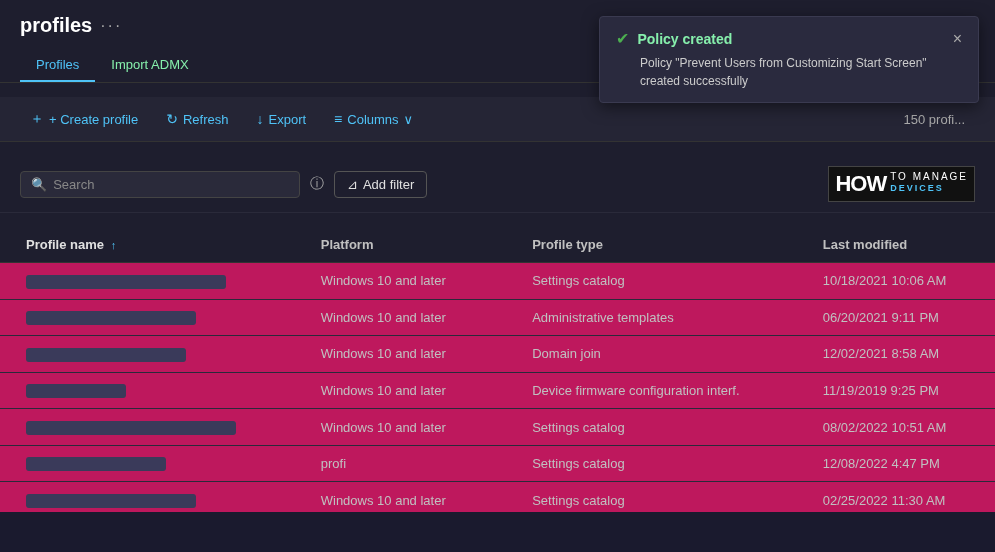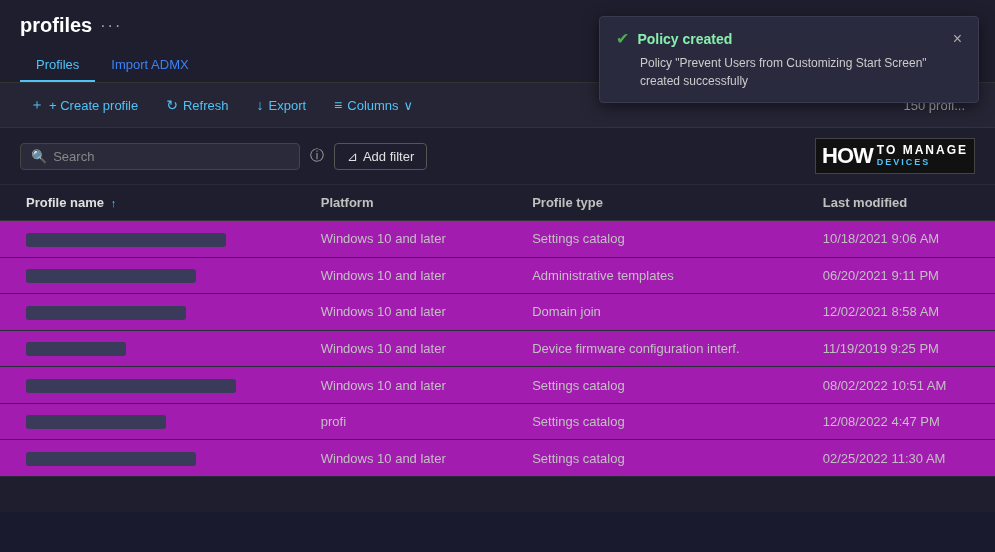--- a/index.html
+++ b/index.html
@@ -13,20 +13,21 @@
       overflow: hidden;
     }
 
     .app-container {
       width: 995px;
       height: 512px;
       background: #1e1e2e;
       display: flex;
       flex-direction: column;
       position: relative;
+      gap: 14px;
     }
 
     
     .header {
       background: #1e1e2e;
       padding: 14px 20px 0 20px;
       border-bottom: 1px solid #333;
     }
 
     .page-title-row {
@@ -51,21 +52,21 @@
 
     
     .tabs {
       display: flex;
       gap: 0;
     }
 
     .tab {
       padding: 8px 16px;
       cursor: pointer;
-      color: #3b82f6;
+      color: #86efac;
       font-size: 13px;
       border-bottom: 2px solid transparent;
       transition: color 0.2s;
     }
 
     .tab.active {
       color: #4fc3f7;
       border-bottom: 2px solid #4fc3f7;
     }
 
@@ -223,21 +224,21 @@
     }
 
     .sort-icon {
       color: #4fc3f7;
       font-size: 11px;
       margin-left: 3px;
     }
 
     tbody tr {
       border-bottom: 1px solid #2a2a3a;
-      background: #a21caf;
+      background: #be185d;
     }
 
     tbody td {
       padding: 10px 20px;
       font-size: 13px;
     }
 
     .profile-name-cell {
       min-width: 230px;
       padding-left: 26px;
@@ -364,21 +365,21 @@
     </div>
     <span class="info-icon">ⓘ</span>
     <button class="add-filter-btn">
       <span>⊿</span>
       <span>Add filter</span>
     </button>
 
     <div class="watermark" style="margin-left:auto;">
       <span class="watermark-how" style="font-size:22px;font-weight:900;color:#fff;margin-right:4px;">HOW</span>
       <div style="display:flex;flex-direction:column;line-height:1.2;">
-        <span class="watermark-manage" style="font-size:12px;font-weight:700;color:#fff;letter-spacing:2px;">
+        <span class="watermark-manage" style="font-size:10px;font-weight:400;color:#fff;letter-spacing:2px;">
           <span>TO</span> <span>MANAGE</span>
         </span>
         <span class="watermark-devices" style="font-size:9px;font-weight:800;color:#4fc3f7;letter-spacing:2px;">DEVICES</span>
       </div>
     </div>
   </div>
 
   <div class="table-container">
     <table>
       <thead>
@@ -397,21 +398,21 @@
             <span>Last modified</span>
           </th>
         </tr>
       </thead>
       <tbody id="table-body">
 
       <tr>
             <td class="profile-name-cell"><span class="blurred-text" style="width: 200px;"></span></td>
             <td class="platform-cell">Windows 10 and later</td>
             <td class="profile-type-cell">Settings catalog</td>
-            <td class="last-modified-cell">10/18/2021 9:06 AM</td>
+            <td class="last-modified-cell">10/18/2021 10:06 AM</td>
           </tr>
           <tr>
             <td class="profile-name-cell"><span class="blurred-text" style="width: 170px;"></span></td>
             <td class="platform-cell">Windows 10 and later</td>
             <td class="profile-type-cell">Administrative templates</td>
             <td class="last-modified-cell">06/20/2021 9:11 PM</td>
           </tr>
           <tr>
             <td class="profile-name-cell"><span class="blurred-text" style="width: 160px;"></span></td>
             <td class="platform-cell">Windows 10 and later</td>

